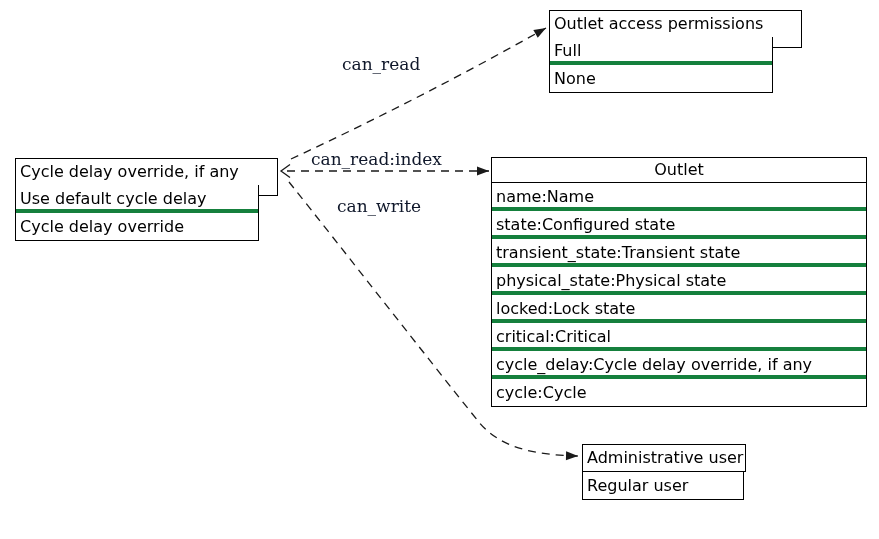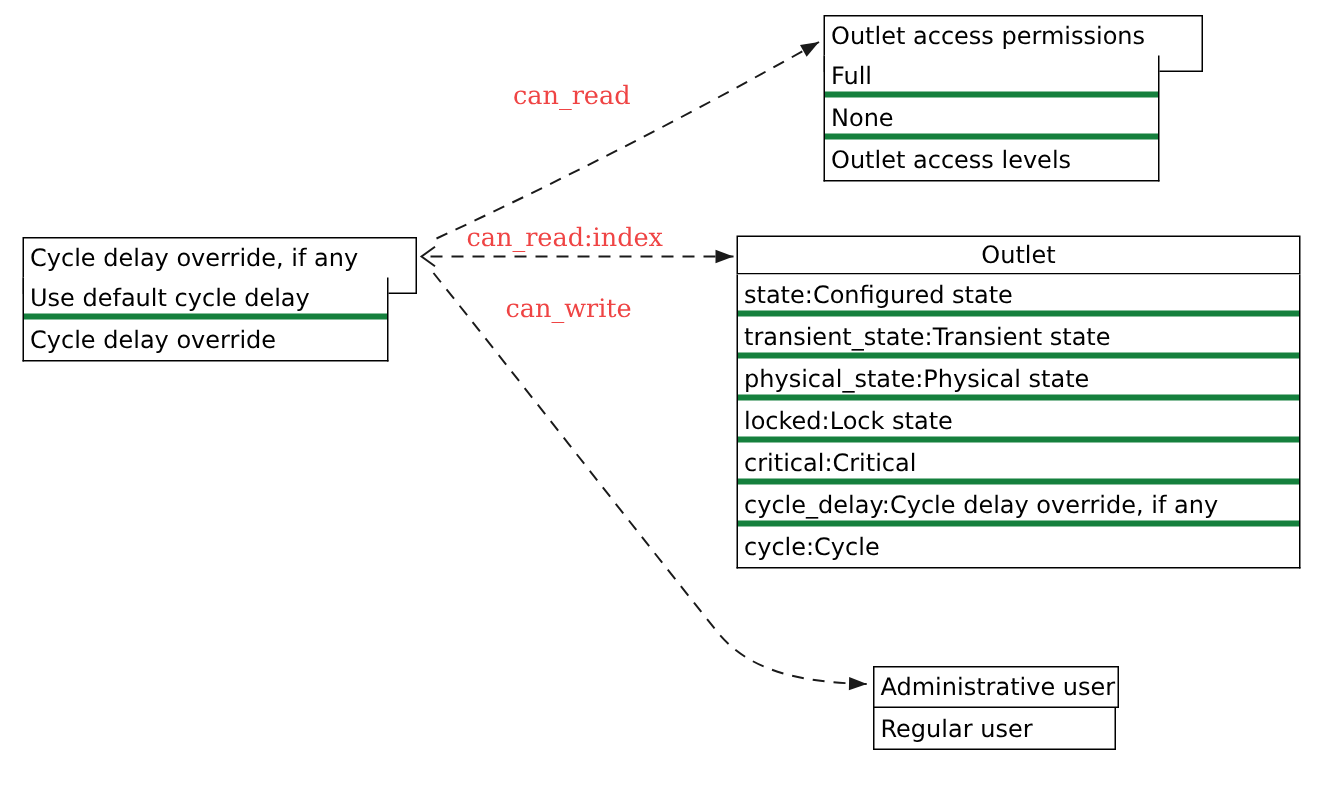--- a/index.html
+++ b/index.html
@@ -68,21 +68,21 @@
     height: 27px;
   }
   .centered {
     text-align: center;
     padding-left: 0;
   }
   .edge-label {
     position: absolute;
     font-family: "DejaVu Serif", "Liberation Serif", serif;
     font-size: 17px;
-    color: #ef4444;
+    color: #0f172a;
     white-space: nowrap;
   }
 </style>
 </head>
 <body>
 
 <div class="canvas">
 
   <svg class="edges-layer" width="879" height="539" viewBox="0 0 879 539" xmlns="http://www.w3.org/2000/svg">
     <defs>
@@ -99,25 +99,25 @@
   <div class="node-header" style="left:15px; top:158px; width:263px;">Cycle delay override, if any</div>
   <div class="node-body" style="left:15px; top:185px; width:244px;">
     <div class="node-row">Use default cycle delay</div>
     <div class="node-row">Cycle delay override</div>
   </div>
 
   <div class="node-header" style="left:549px; top:10px; width:253px;">Outlet access permissions</div>
   <div class="node-body" style="left:549px; top:37px; width:224px;">
     <div class="node-row">Full</div>
     <div class="node-row">None</div>
-    <div class="node-row">Outlet access levels</div>
   </div>
 
   <div class="node-header centered" style="left:491px; top:157px; width:376px; height:26px; line-height:24px;">Outlet</div>
   <div class="node-body" style="left:491px; top:183px; width:376px;">
+    <div class="node-row">name:Name</div>
     <div class="node-row">state:Configured state</div>
     <div class="node-row">transient_state:Transient state</div>
     <div class="node-row">physical_state:Physical state</div>
     <div class="node-row">locked:Lock state</div>
     <div class="node-row">critical:Critical</div>
     <div class="node-row">cycle_delay:Cycle delay override, if any</div>
     <div class="node-row">cycle:Cycle</div>
   </div>
 
   <div class="node-header" style="left:582px; top:444px; width:164px; height:28px; line-height:26px;">Administrative user</div>

